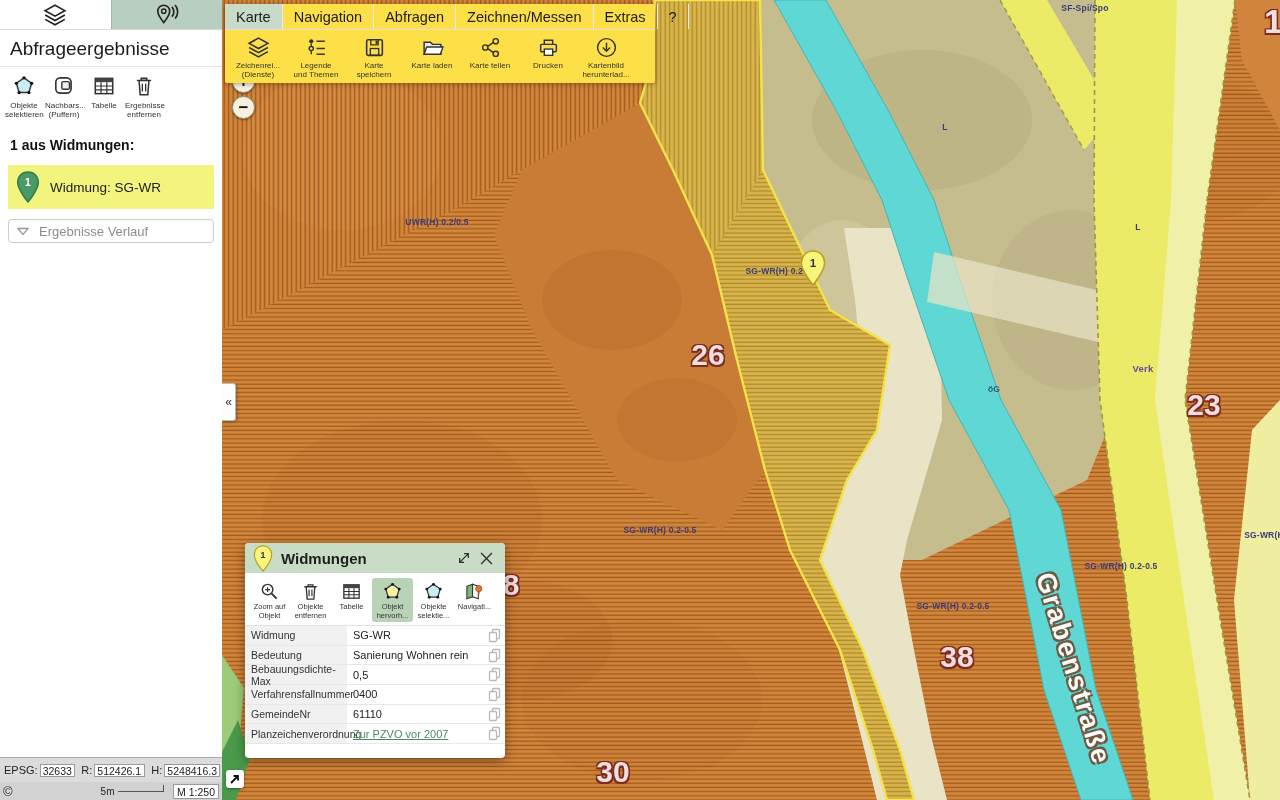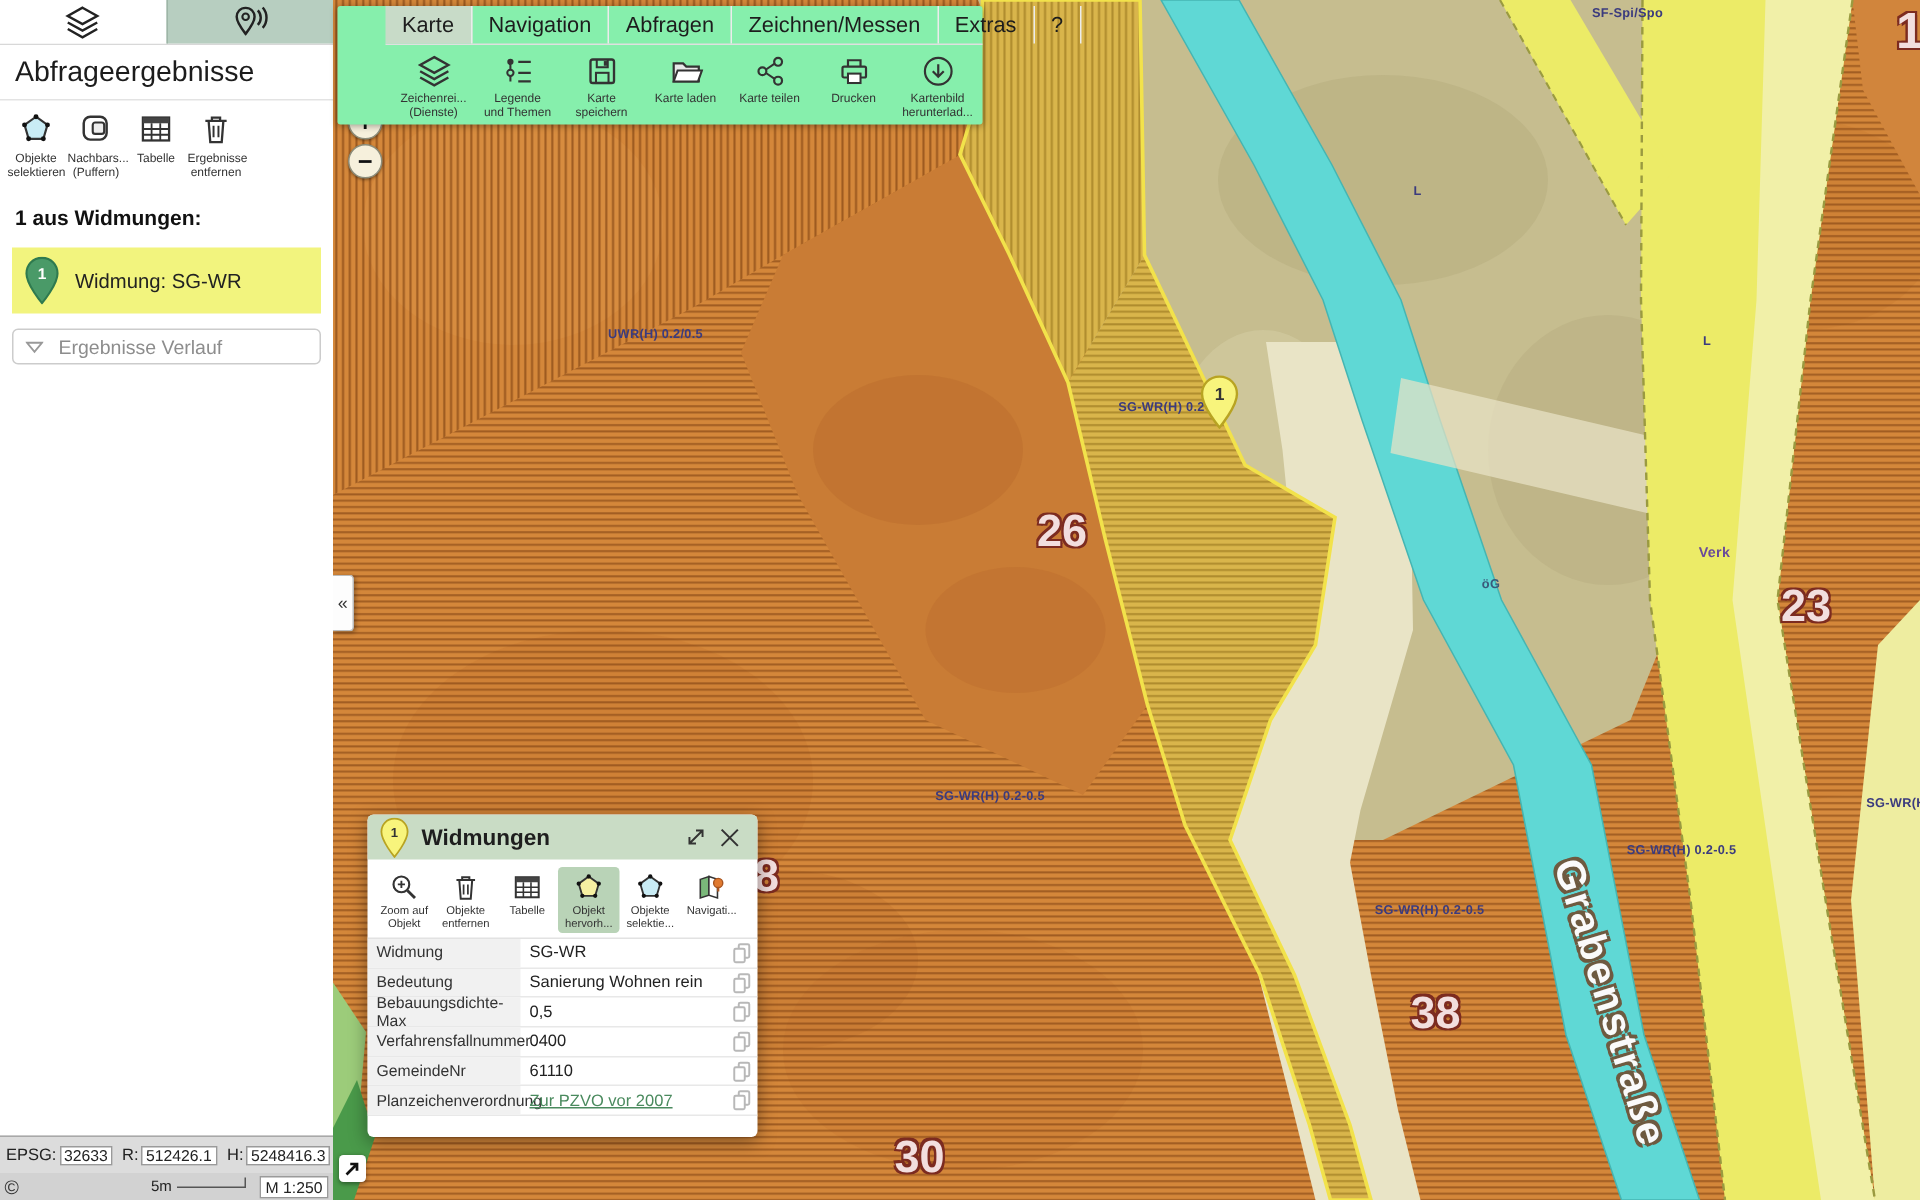--- a/index.html
+++ b/index.html
@@ -48,22 +48,22 @@
   .zoom-btn { position:absolute; left:10px; width:23px; height:23px; border-radius:50%; background:#f6f0dc;
     border:1px solid #8d8d7a; box-shadow:0 1px 2px rgba(0,0,0,.4); font-size:17px; font-weight:bold; color:#111;
     display:flex; align-items:center; justify-content:center; cursor:pointer; line-height:1; }
   #collapse-handle { position:absolute; left:0; top:383px; width:14px; height:38px; background:#fdfdfd;
     border:1px solid #bbb; border-left:none; border-radius:0 3px 3px 0; display:flex; align-items:center;
     justify-content:center; font-size:12px; color:#333; cursor:pointer; box-shadow:1px 1px 3px rgba(0,0,0,.3); }
   #expand-corner-btn { position:absolute; left:4px; top:770px; width:18px; height:18px; background:#fff;
     border-radius:3px; box-shadow:0 1px 3px rgba(0,0,0,.4); display:flex; align-items:center; justify-content:center; cursor:pointer; }
 
   
-  #menu-panel { position:absolute; left:225px; top:4px; width:430px; background:#86efac; z-index:10;
-    box-shadow:0 1px 5px rgba(0,0,0,.35); border-radius:2px;padding-left:32px; }
+  #menu-panel { position:absolute; left:225px; top:4px; width:430px; background:#fde047; z-index:10;
+    box-shadow:0 1px 5px rgba(0,0,0,.35); border-radius:2px; }
   #menu-tabs { display:flex; height:26px; border-bottom:1px solid #e0e0e0; align-items:stretch; }
   .menu-tab { padding:0 11px; display:flex; align-items:center; font-size:14.5px; color:#1d1d1d;
     border-right:1px solid #ececec; cursor:pointer; }
   .menu-tab.active { background:#c8dbc8; }
   #menu-toolbar { display:flex; padding:5px 2px 4px 4px; }
   .mt-item { width:58px; text-align:center; cursor:pointer; }
   .mt-item .ticon { height:24px; display:flex; align-items:center; justify-content:center; }
   .mt-item .tlabel { font-size:8px; line-height:9px; color:#333; margin-top:2px; }
 
   
@@ -161,21 +161,21 @@
   <div class="map-label" style="left:731px; top:601px;">SG-WR(H) 0.2-0.5</div>
   <div class="map-label" style="left:899px; top:561px;">SG-WR(H) 0.2-0.5</div>
   <div class="map-label" style="left:1042px; top:530px;">SG-WR(H</div>
   <div class="map-label" style="left:863px; top:3px;">SF-Spi/Spo</div>
   <div class="map-label" style="left:723px; top:122px;">L</div>
   <div class="map-label" style="left:916px; top:222px;">L</div>
   <div class="map-label" style="left:772px; top:384px; color:#3a5a7a;">öG</div>
   <div class="map-label" style="left:921px; top:363px; color:#6a4a9a; font-size:9.5px;">Verk</div>
 
   <div class="map-number" style="left:486px; top:338px;">26</div>
-  <div class="map-number" style="left:735px; top:659px;">38</div>
+  <div class="map-number" style="left:735px; top:640px;">38</div>
   <div class="map-number" style="left:982px; top:388px;">23</div>
   <div class="map-number" style="left:391px; top:755px;">30</div>
   <div class="map-number" style="left:289px; top:568px;">8</div>
   <div class="map-number" style="left:1042px; top:2px; transform:none; font-size:34px;">1</div>
 
   <div id="street-label">Grabenstraße</div>
 
   
   <div class="abs" style="left:578px; top:250px;">
     <svg width="26" height="36" viewBox="0 0 24 34">

